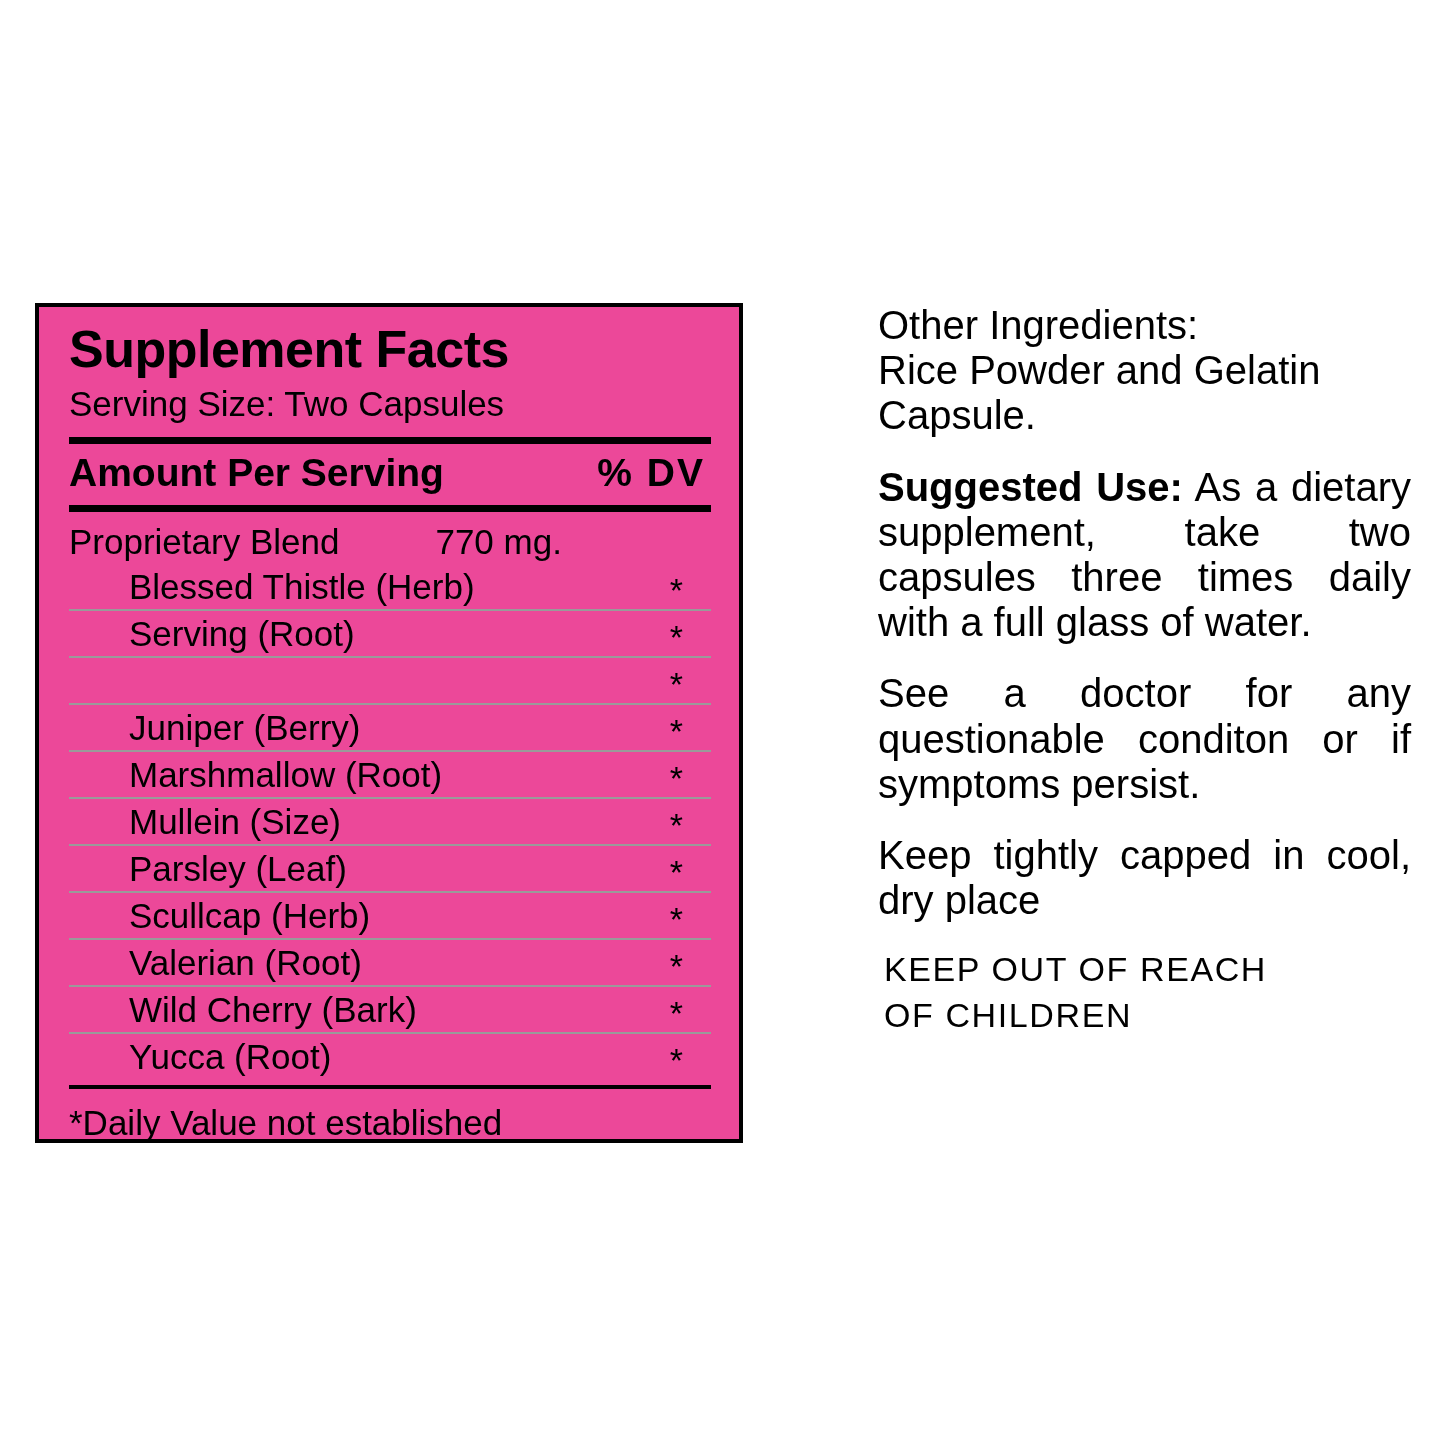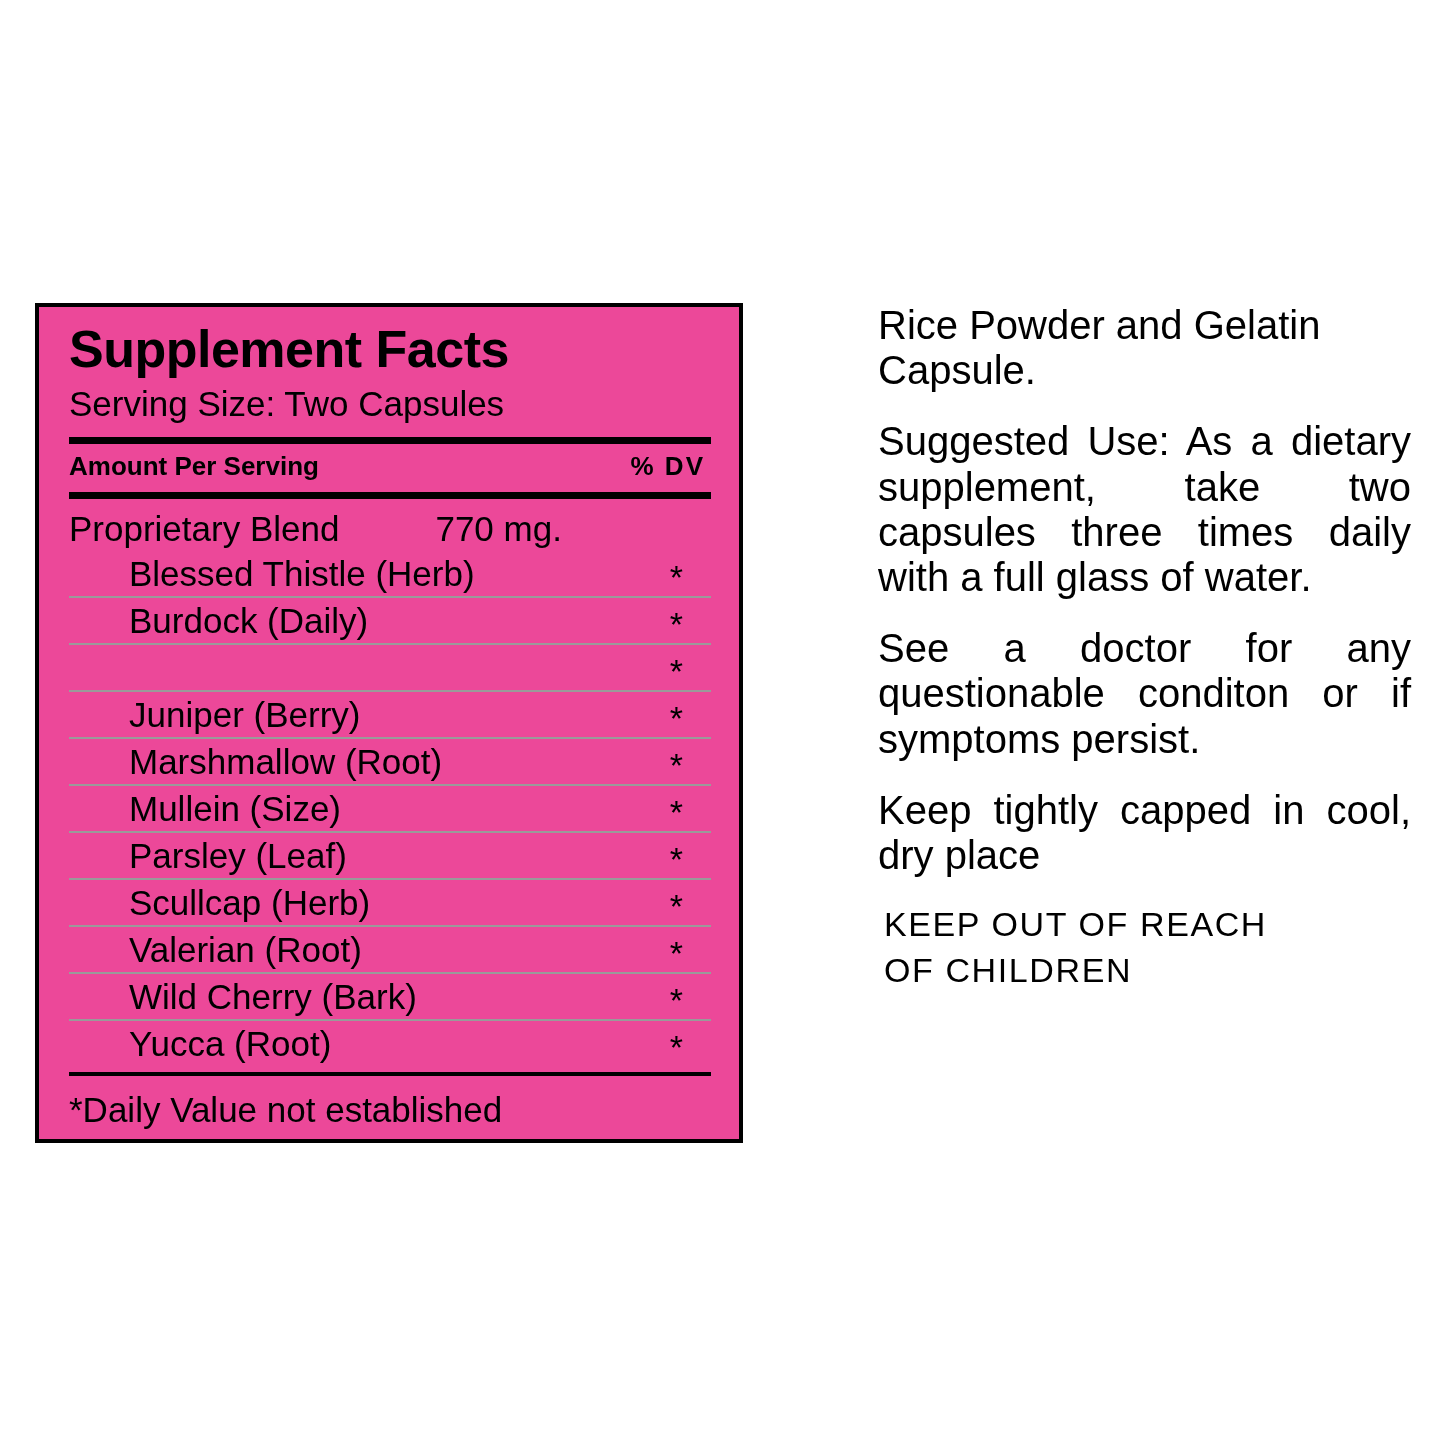--- a/index.html
+++ b/index.html
@@ -53,21 +53,21 @@
     margin-top: 5px;
   }
   .rule-med {
     border-top: 4px solid #000;
     margin-top: 6px;
   }
   .amount-row {
     display: flex;
     justify-content: space-between;
     align-items: baseline;
-    font-size: 26px;
+    font-size: 39px;
     font-weight: bold;
     padding: 7px 0 5px 0;
   }
   .amount-row .dv {
     letter-spacing: 2px;
     padding-right: 6px;
   }
 
   .blend-row {
     display: flex;
@@ -120,21 +120,21 @@
   .rc-justify {
     text-align: justify;
     text-align-last: left;
   }
   .rc-caps {
     font-size: 34px;
     line-height: 1.18;
     letter-spacing: 1.6px;
     margin: 6px;
   }
-  .rc-inline-head { font-weight: normal; }
+  .rc-inline-head { font-weight: bold; }
 </style>
 </head>
 <body>
 
 <div class="facts-panel">
   <div class="facts-inner">
 
     <div class="facts-title">Supplement Facts</div>
 
     <div class="serving-size">Serving Size: Two Capsules</div>
@@ -152,21 +152,21 @@
       <span class="blend-name">Proprietary Blend</span>
       <span class="blend-amount">770 mg.</span>
     </div>
 
     <div class="ing-list">
       <div class="ing-row">
         <span class="ing-name">Blessed Thistle (Herb)</span>
         <span class="ing-star">*</span>
       </div>
       <div class="ing-row">
-        <span class="ing-name">Burdock (Daily)</span>
+        <span class="ing-name">Serving (Root)</span>
         <span class="ing-star">*</span>
       </div>
       <div class="ing-row">
         <span class="ing-star">*</span>
       </div>
       <div class="ing-row">
         <span class="ing-name">Juniper (Berry)</span>
         <span class="ing-star">*</span>
       </div>
       <div class="ing-row">
@@ -201,20 +201,21 @@
 
     <div class="rule-med"></div>
 
     <div class="footnote">*Daily Value not established</div>
   </div>
 </div>
 
 <div class="right-col">
 
   <div class="rc-block">
+    <p class="rc-text">Other Ingredients:</p>
     <p class="rc-text">Rice Powder and Gelatin Capsule.</p>
   </div>
 
   <div class="rc-block">
     <p class="rc-text rc-justify"><span class="rc-inline-head">Suggested Use:</span><span> As a dietary supplement, take two capsules three times daily with a full glass of water.</span></p>
   </div>
 
   <div class="rc-block">
     <p class="rc-text rc-justify">See a doctor for any questionable conditon or if symptoms persist.</p>
   </div>

